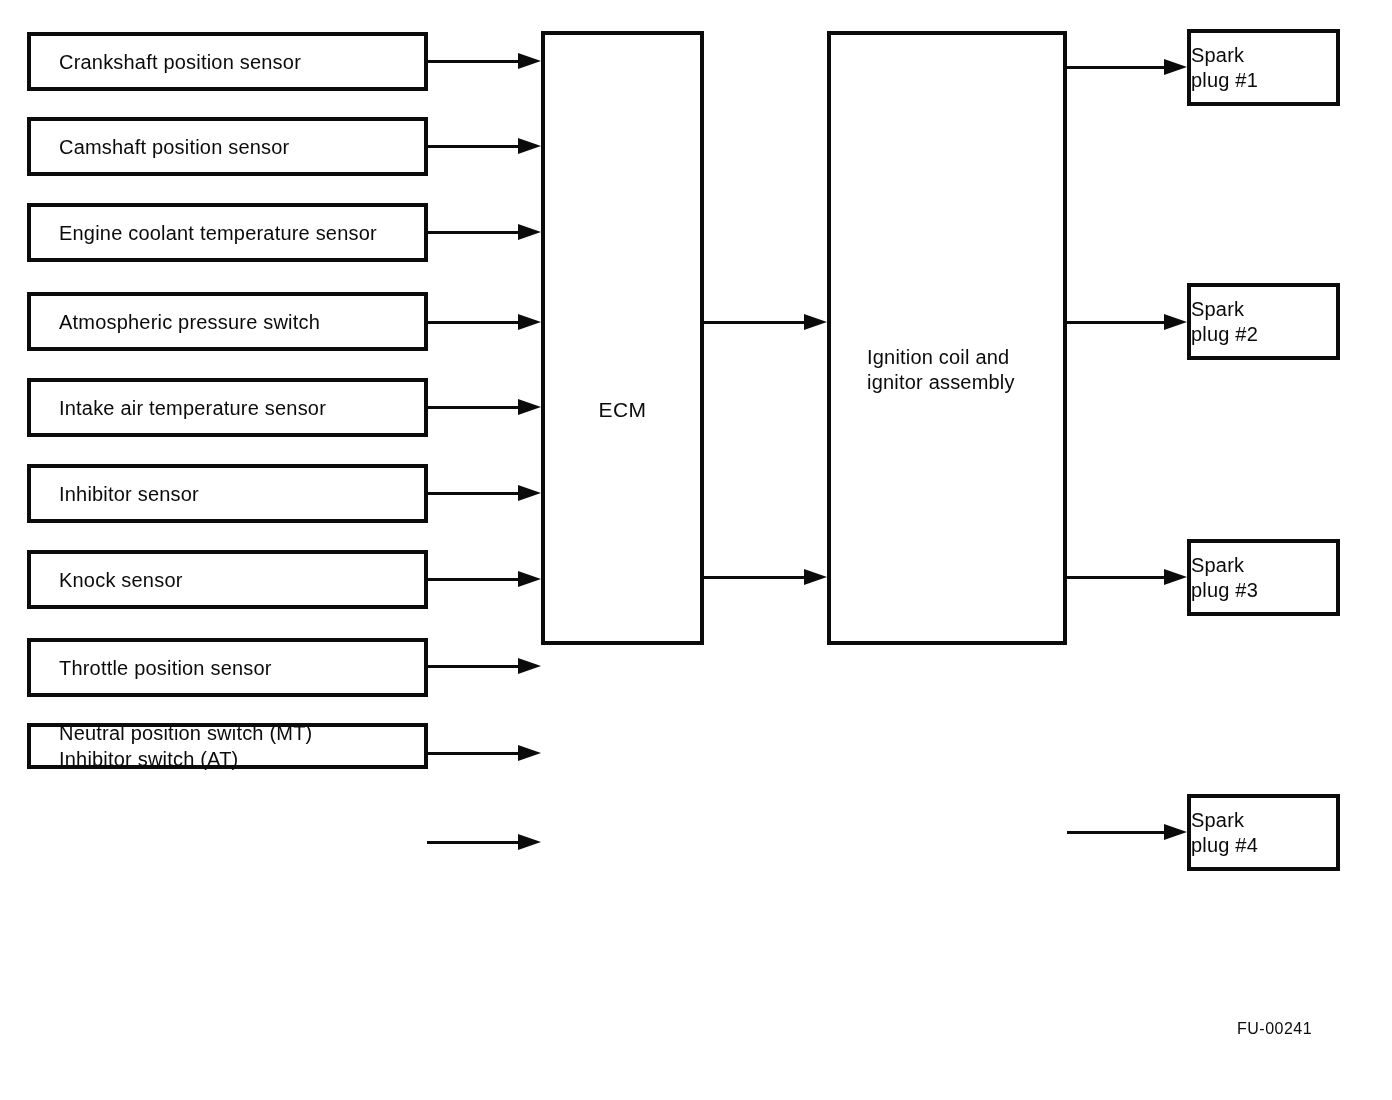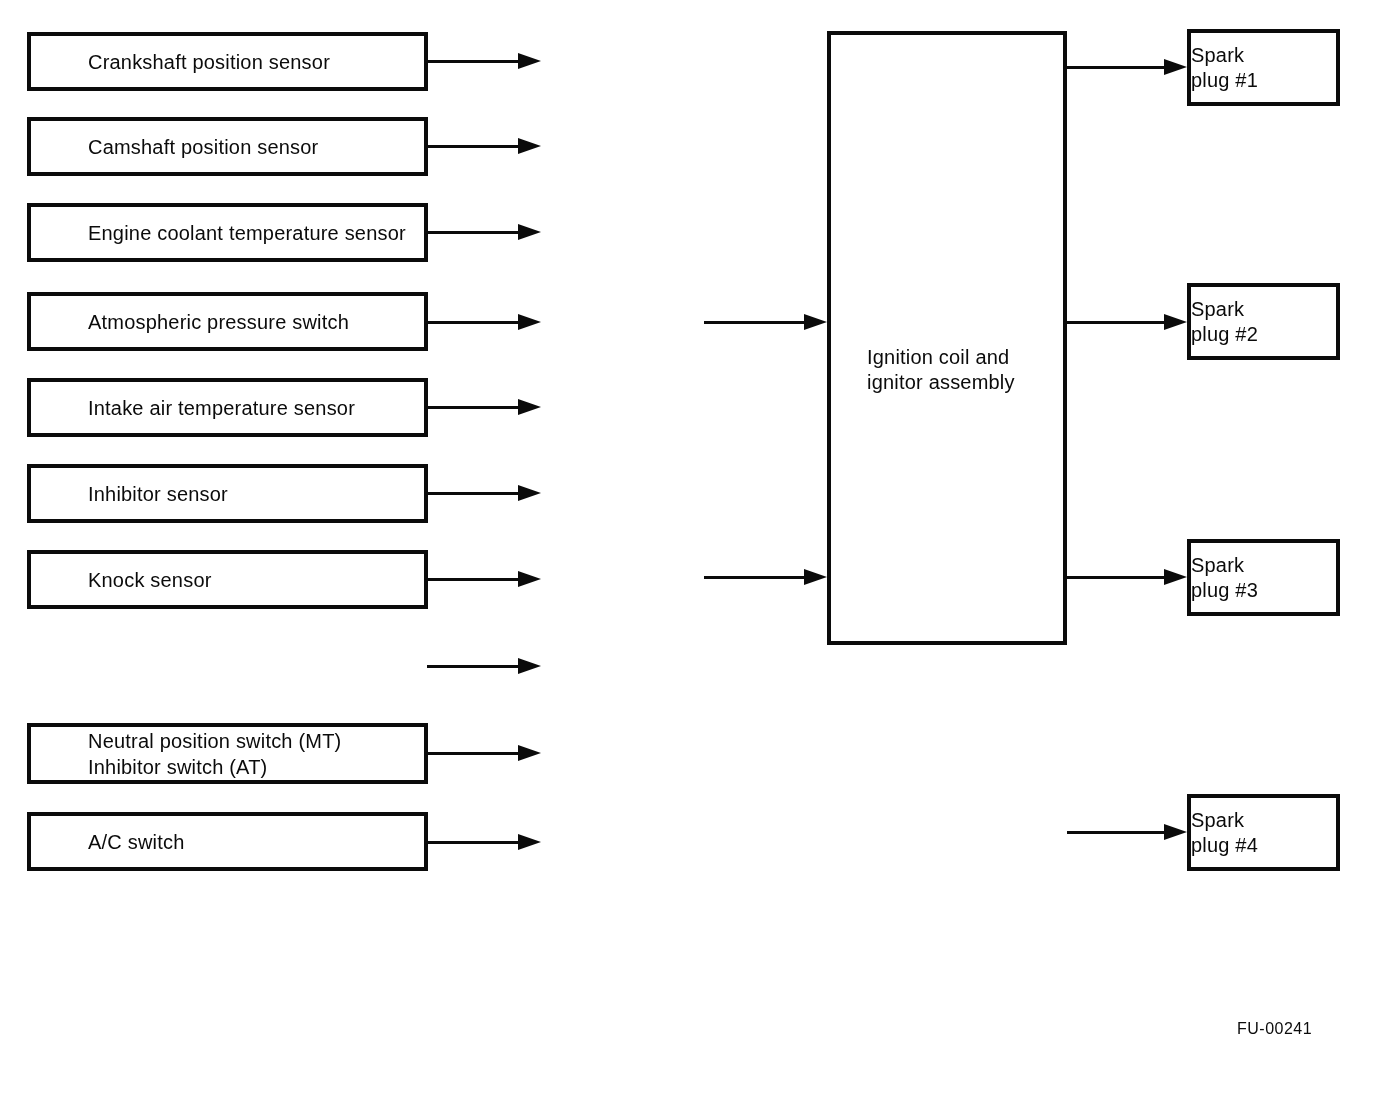--- a/index.html
+++ b/index.html
@@ -29,21 +29,20 @@
     height: 59px;
     display: flex;
     align-items: center;
   }
   .sbox .lbl {
     padding-left: 28px;
     font-size: 20px;
     line-height: 26px;
     white-space: pre-line;
     letter-spacing: 0.2px;
-    margin-left: 29px;
   }
   .tall-box {
     top: 31px;
     height: 614px;
   }
   .ecm-lbl {
     position: absolute;
     top: 363px;
     left: 0;
     width: 100%;
@@ -126,39 +125,42 @@
   </div>
   <div class="box sbox" style="top:378px">
     <span class="lbl">Intake air temperature sensor</span>
   </div>
   <div class="box sbox" style="top:464px">
     <span class="lbl">Inhibitor sensor</span>
   </div>
   <div class="box sbox" style="top:550px">
     <span class="lbl">Knock sensor</span>
   </div>
-  <div class="box sbox" style="top:723px;height:61px">
+  <div class="box sbox" style="top:638px">
+    <span class="lbl">Throttle position sensor</span>
+  </div>
+  <div class="box sbox" style="top:723px;height:46px">
     <span class="lbl">Neutral position switch (MT)
 Inhibitor switch (AT)</span>
-  </div>
-  <div class="box sbox" style="top:812px">
-    <span class="lbl">A/C switch</span>
   </div>
 
   <div class="arrow" style="left:427px;top:53px;width:114px"></div>
   <div class="arrow" style="left:427px;top:138px;width:114px"></div>
   <div class="arrow" style="left:427px;top:224px;width:114px"></div>
   <div class="arrow" style="left:427px;top:314px;width:114px"></div>
   <div class="arrow" style="left:427px;top:399px;width:114px"></div>
   <div class="arrow" style="left:427px;top:485px;width:114px"></div>
   <div class="arrow" style="left:427px;top:571px;width:114px"></div>
   <div class="arrow" style="left:427px;top:658px;width:114px"></div>
   <div class="arrow" style="left:427px;top:745px;width:114px"></div>
   <div class="arrow" style="left:427px;top:834px;width:114px"></div>
 
+  <div class="box tall-box" style="left:541px;width:163px">
+    <span class="ecm-lbl">ECM</span>
+  </div>
 
   <div class="arrow" style="left:704px;top:314px;width:123px"></div>
   <div class="arrow" style="left:704px;top:569px;width:123px"></div>
 
   <div class="box tall-box" style="left:827px;width:240px">
     <span class="ign-lbl">Ignition coil and
 ignitor assembly</span>
   </div>
 
   <div class="arrow" style="left:1067px;top:59px;width:120px"></div>

